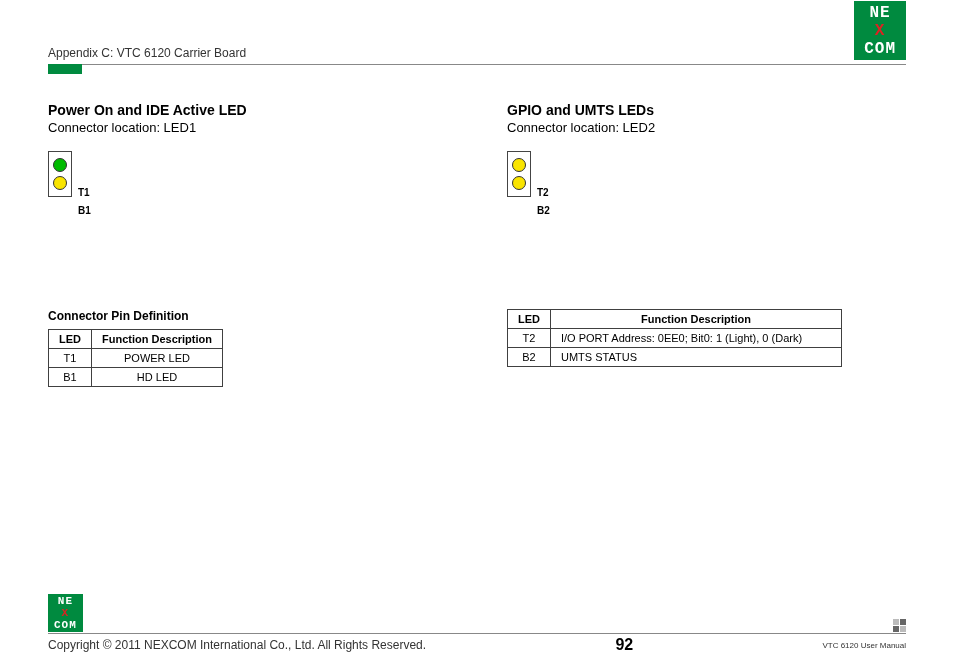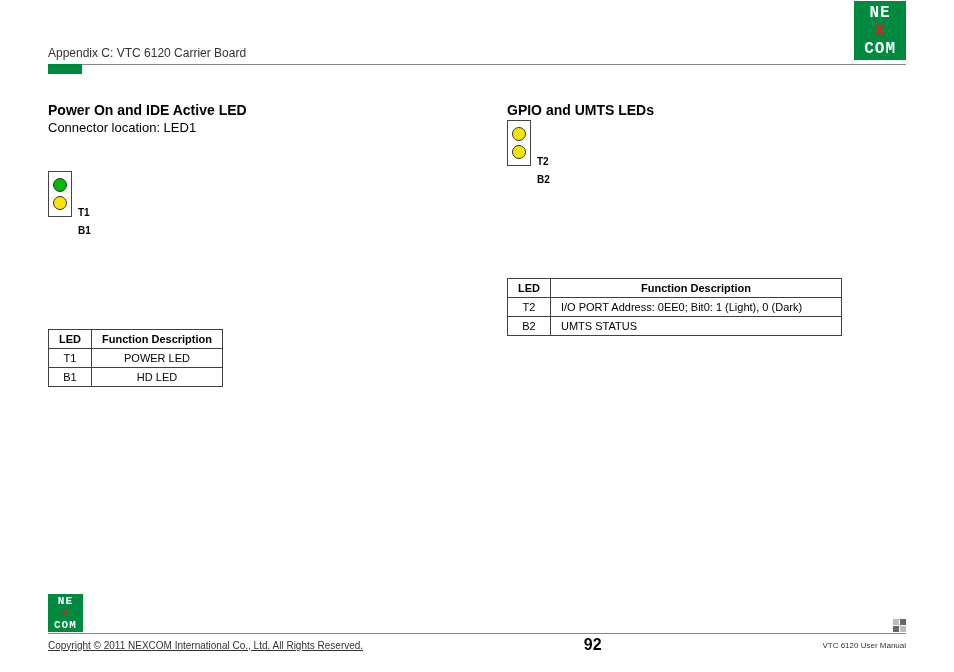--- a/index.html
+++ b/index.html
@@ -70,21 +70,21 @@
     flex: 1;
     min-width: 0;
   }
   .sec-title {
     font-weight: bold;
     font-size: 14px;
     margin: 0 0 2px 0;
   }
   .sec-sub {
     font-size: 13px;
-    margin: 0 0 36px 0;
+    margin: 0 0 16px 0;
   }
   .led-diagram {
     display: inline-block;
     border: 1px solid #444;
     padding: 4px 4px;
     background: #fff;
     margin-bottom: 56px;
   }
   .led-row {
     display: flex;
@@ -150,23 +150,22 @@
     display: flex;
     justify-content: space-between;
     align-items: center;
     padding-top: 2px;
   }
   .footer-logo .logo-box {
     font-size: 11px;
     padding: 1px 6px;
   }
   .copyright {
-    font-size: 10px;
+    font-size: 12px;
     color: #333;
-    text-decoration: underline;
   }
   .page-num {
     font-weight: bold;
     font-size: 16px;
   }
   .manual {
     font-size: 8px;
     color: #333;
   }
   .footer-top {
@@ -220,40 +219,42 @@
           <div class="led-row">
               <div class="led-dot led-yellow"></div>
             </div>
         </div>
         <div class="led-labels">
           <span>T1</span>
           <span>B1</span>
         </div>
       </div>
 
+      <div class="sub-head">Connector Pin Definition</div>
       <table class="pin">
         <tbody>
             <tr>
           <th>LED</th>
           <th>Function Description</th>
         </tr>
         <tr>
           <td>T1</td>
           <td>POWER LED</td>
         </tr>
         <tr>
           <td>B1</td>
           <td>HD LED</td>
         </tr>
       </tbody>
         </table>
     </div>
 
     <div class="col">
       <div class="sec-title">GPIO and UMTS LEDs</div>
+      <div class="sec-sub">Connector location: LED2</div>
 
       <div class="led-wrap">
         <div class="led-diagram">
           <div class="led-row">
               <div class="led-dot led-yellow"></div>
             </div>
           <div class="led-row">
               <div class="led-dot led-yellow"></div>
             </div>
         </div>

